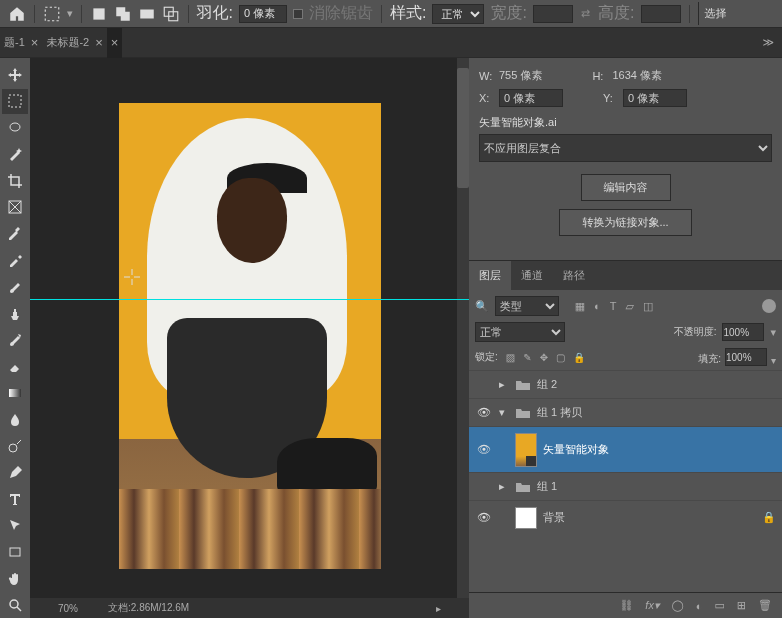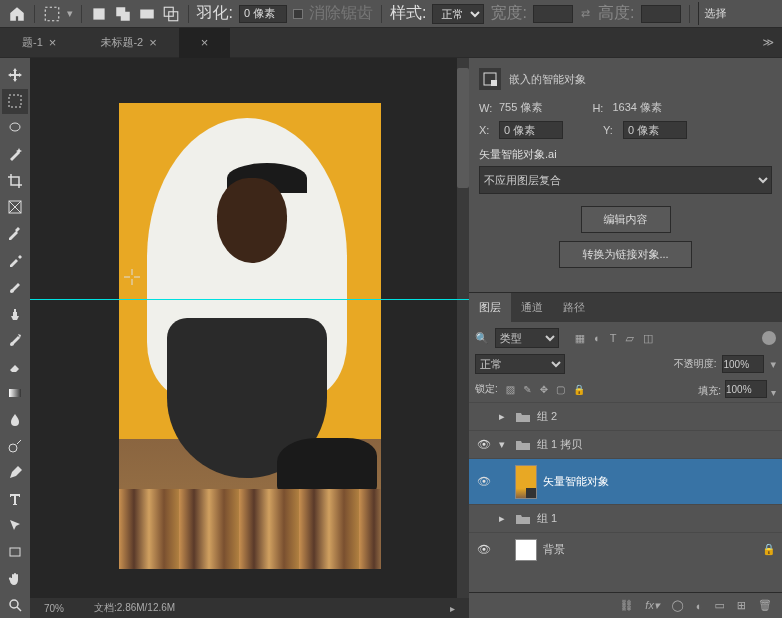--- a/index.html
+++ b/index.html
@@ -11,21 +11,21 @@
 .top-toolbar .sep { width: 1px; height: 18px; background: #3a3a3a; margin: 0 2px; }
 .top-toolbar .label { font-size: 16px; color: #ddd; }
 .top-toolbar input { background: #393939; border: 1px solid #2a2a2a; color: #ddd; font-size: 11px; width: 48px; height: 18px; padding: 0 4px; }
 .top-toolbar select { background: #393939; border: 1px solid #2a2a2a; color: #ddd; font-size: 11px; height: 20px; padding: 0 4px; }
 .top-toolbar .checkbox { width: 10px; height: 10px; border: 1px solid #777; background: #393939; }
 .top-toolbar .swap-icon { color: #888; margin: 0 2px; }
 .top-toolbar .select-all { background: #535353; color: #ddd; font-size: 11px; padding: 4px 6px; border-left: 1px solid #2a2a2a; }
 
 
 .tab-bar { height: 30px; background: #323232; display: flex; align-items: center; border-bottom: 1px solid #2a2a2a; }
-.tab { height: 30px; display: flex; align-items: center; padding: 0 22px; font-size: 11px; color: #aaa; cursor: pointer; gap: 6px; }
+.tab { height: 30px; display: flex; align-items: center; padding: 0 4px; font-size: 11px; color: #aaa; cursor: pointer; gap: 6px; }
 .tab.active { background: #222; color: #ddd; }
 .tab .close { font-size: 13px; color: #aaa; }
 .tab-overflow { margin-left: auto; padding: 0 8px; color: #aaa; }
 
 
 .main { display: flex; height: 560px; }
 
 
 .tool-palette { width: 30px; background: #535353; display: flex; flex-direction: column; align-items: center; padding-top: 4px; gap: 1px; }
 .tool-palette .tool { width: 26px; height: 26px; display: flex; align-items: center; justify-content: center; cursor: pointer; color: #ddd; }
@@ -41,21 +41,21 @@
 .cap { position: absolute; top: 45px; left: 100px; width: 80px; height: 30px; background: #1a1a1a; border-radius: 50% 50% 0 0; }
 .pants { position: absolute; top: 200px; left: 40px; width: 160px; height: 160px; background: #2a2a2a; border-radius: 20px 20px 50% 50%; }
 .shoe { position: absolute; top: 320px; left: 150px; width: 100px; height: 60px; background: #1a1a1a; border-radius: 40% 30% 20% 20%; }
 .wall { position: absolute; bottom: 0; left: 0; width: 100%; height: 80px; background: repeating-linear-gradient(90deg, #c89050 0px, #5a3a2a 15px, #d0a060 30px, #7a5030 45px, #b08040 60px); }
 .guide-line { position: absolute; left: 0; right: 0; height: 1px; background: #00e0e0; top: 43%; z-index: 10; }
 .crosshair { position: absolute; left: 92px; top: 209px; width: 20px; height: 20px; color: #ccc; z-index: 11; pointer-events: none; }
 .canvas-scroll { position: absolute; right: 0; top: 0; width: 12px; height: 100%; background: #3a3a3a; }
 .canvas-scroll-thumb { position: absolute; top: 10px; width: 12px; height: 120px; background: #5a5a5a; border-radius: 2px; }
 
 
-.status-bar { position: absolute; bottom: 0; left: 30px; right: 313px; height: 20px; background: #323232; display: flex; align-items: center; padding: 0 14px; font-size: 10px; color: #aaa; gap: 30px; }
+.status-bar { position: absolute; bottom: 0; left: 30px; right: 313px; height: 20px; background: #323232; display: flex; align-items: center; padding: 0 28px; font-size: 10px; color: #aaa; gap: 30px; }
 .status-bar .arrow { margin-left: auto; }
 
 
 .right-panels { width: 313px; background: #535353; display: flex; flex-direction: column; }
 .panel-toggle { width: 30px; height: 30px; background: #535353; display: flex; align-items: center; justify-content: center; color: #aaa; }
 
 
 .properties-panel { background: #535353; font-size: 11px; }
 .panel-header { height: 28px; display: flex; align-items: center; padding: 0 10px; color: #ddd; background: #3a3a3a; }
 .panel-tab { padding: 6px 10px; }
@@ -325,29 +325,20 @@
 
   <div class="right-panels">
     <div style="display:flex;">
       <div class="panel-toggle" style="position:absolute;left:-28px;">
         
       </div>
     </div>
 
     <div class="properties-panel">
       <div class="panel-body">
-        <div class="obj-type">
-          <span class="obj-type-icon">
-            <svg width="16" height="16" viewBox="0 0 16 16" fill="#ddd">
-                <rect x="2" y="2" width="12" height="12" fill="none" stroke="#ddd"></rect>
-                <rect x="9" y="9" width="6" height="6" fill="#ddd"></rect>
-              </svg>
-          </span>
-          <span>嵌入的智能对象</span>
-        </div>
         <div class="prop-row">
           <div class="prop-item">
               <span class="lbl">W:</span>
               <span>755 像素</span>
             </div>
           <div class="prop-item" style="margin-left:30px;">
               <span class="lbl">H:</span>
               <span>1634 像素</span>
             </div>
         </div>

